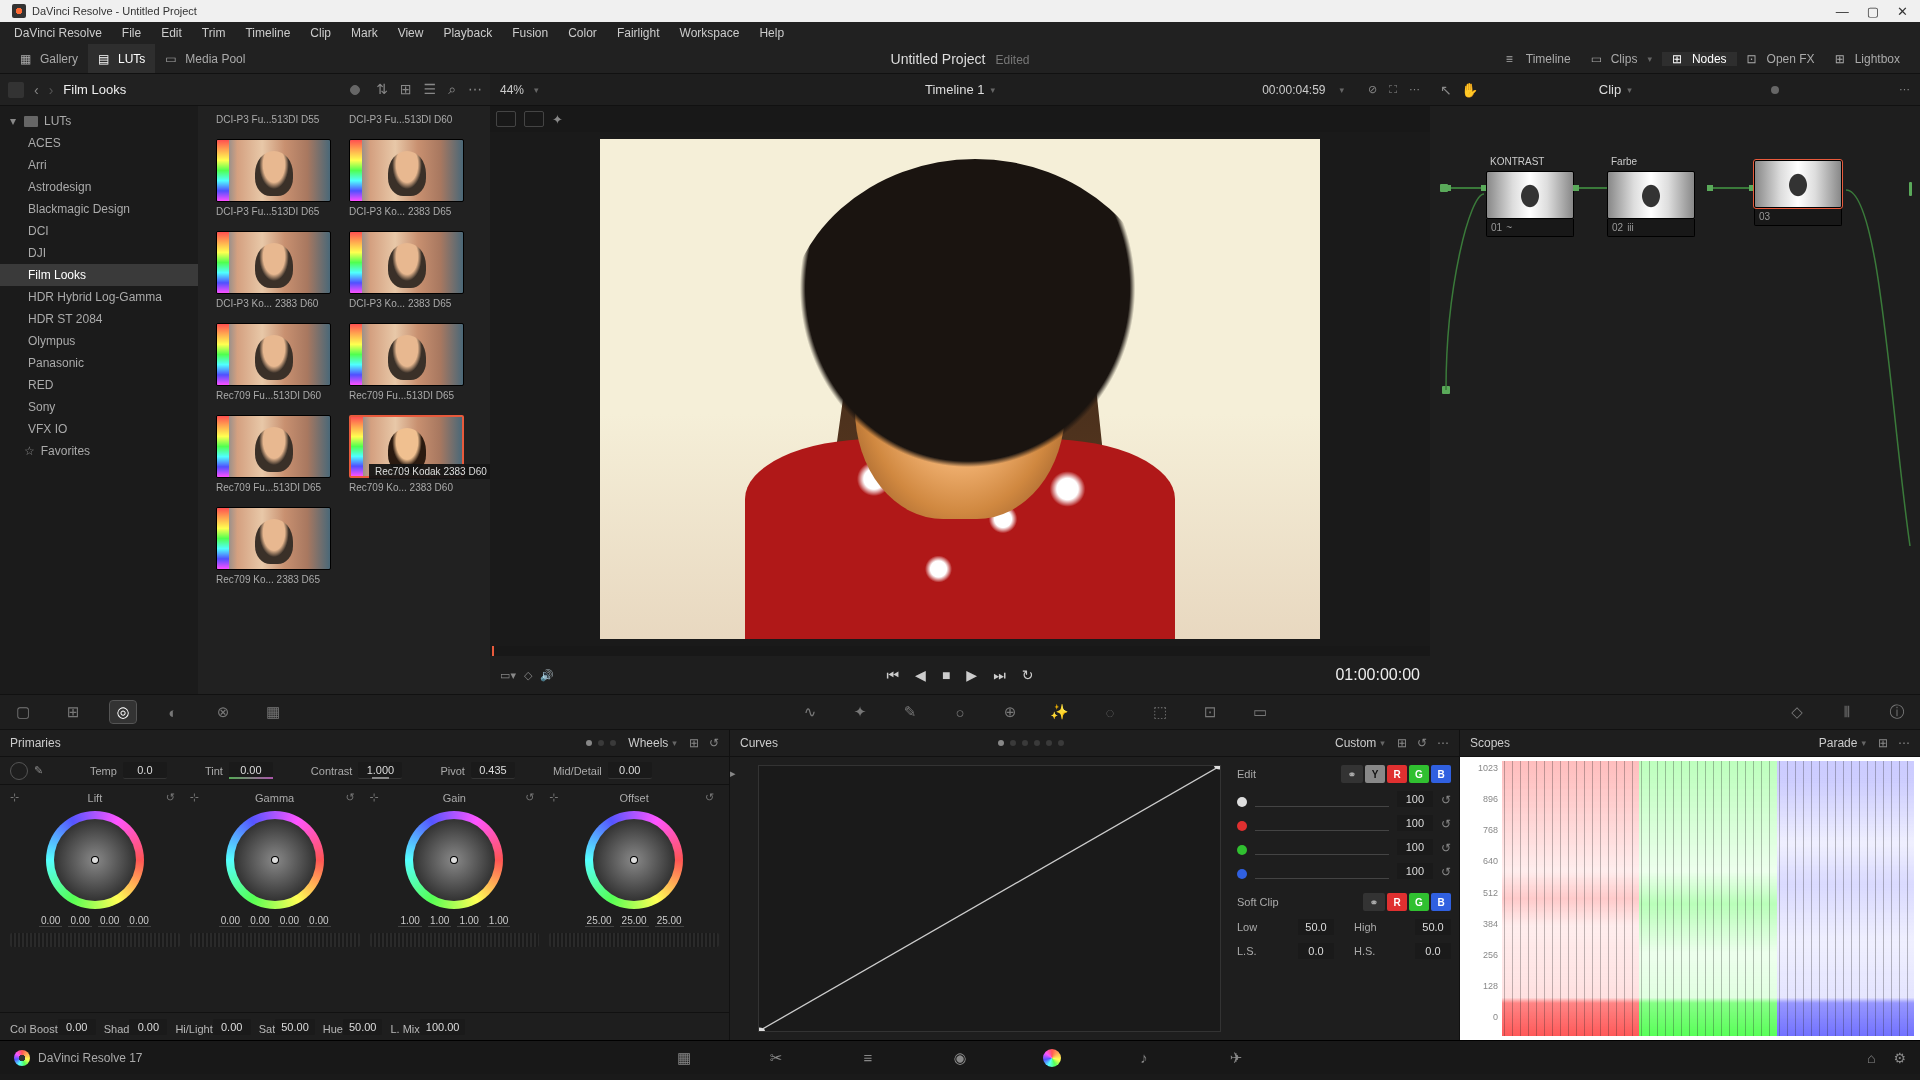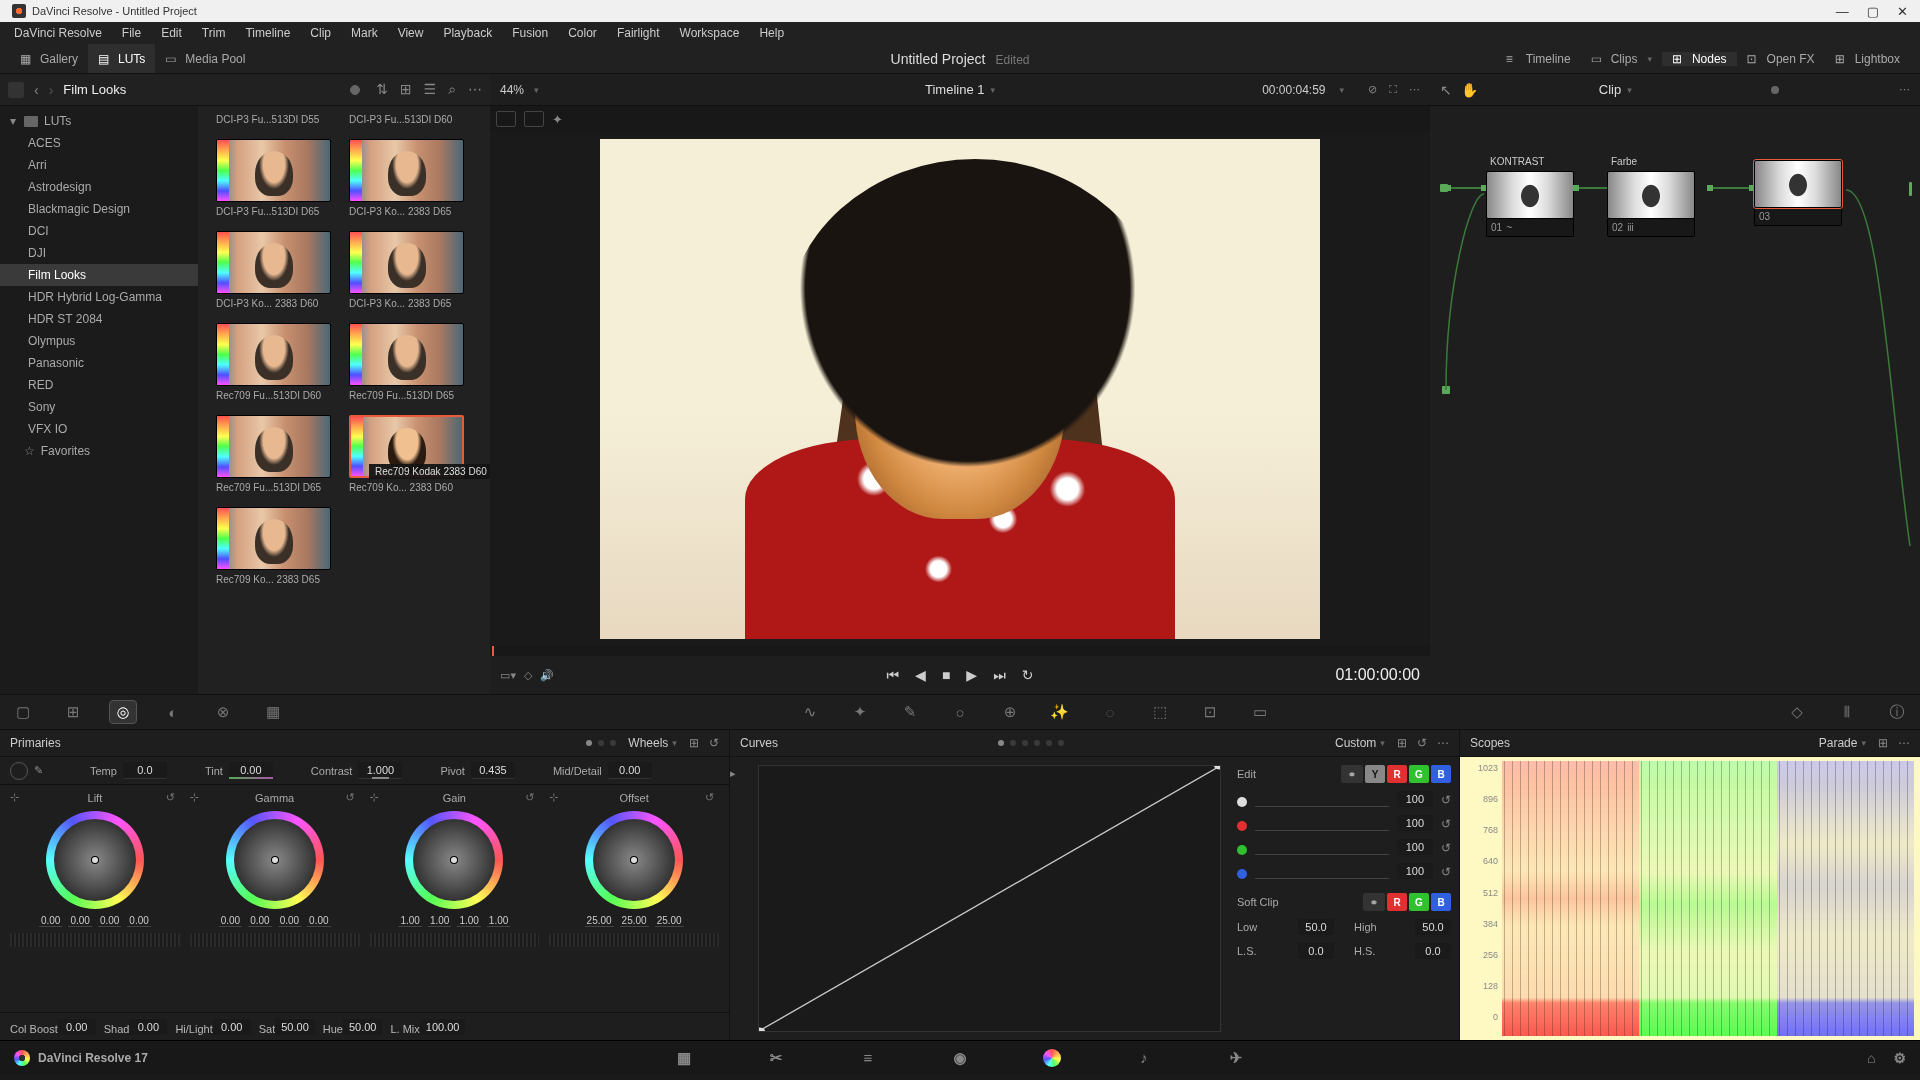--- a/index.html
+++ b/index.html
@@ -156,32 +156,32 @@
 .curve-side .chan.link { background: #333; color: #aaa; width: 22px; }
 .curve-side .slider-row { display: flex; align-items: flex-end; gap: 8px; }
 .curve-side .sdot { width: 10px; height: 10px; border-radius: 50%; }
 .curve-side .sdot.w { background: #ddd; } .curve-side .sdot.r { background: #e03030; } .curve-side .sdot.g { background: #30c030; } .curve-side .sdot.b { background: #3060e0; }
 .curve-side .sline { flex: 1; height: 1px; background: #444; }
 .curve-side .sval { background: #1a1a1a; padding: 2px 6px; min-width: 36px; text-align: center; color: #ddd; }
 .curve-side .rst { color: #888; font-size: 12px; }
 
 
 .scopes { flex: 1; display: flex; flex-direction: column; }
-.scopes-body { flex: 1; position: relative; background: #fef9c3; margin: 0; display: flex; padding: 4px 6px; border-top: 1px solid #111; gap: 0; justify-content: center; }
+.scopes-body { flex: 1; position: relative; background: #ffffff; margin: 0; display: flex; padding: 4px 6px; border-top: 1px solid #111; gap: 0; justify-content: center; }
 .scope-scale { width: 36px; display: flex; flex-direction: column; justify-content: space-between; font-size: 9px; color: #888; padding: 2px 4px 14px 0; text-align: right; }
 .scope-col { flex: 1; position: relative; overflow: hidden; }
 .scope-col canvas, .scope-col .trace { position: absolute; inset: 0; }
 .trace { background-size: 100% 100%; opacity: 0.85; }
 .trace.r { background: linear-gradient(0deg, rgba(255,50,50,0.95) 0%, rgba(255,50,50,0.7) 12%, rgba(255,80,80,0.2) 14%, rgba(255,50,50,0.1) 40%, rgba(255,50,50,0.3) 50%, rgba(255,50,50,0.1) 60%, rgba(255,120,120,0.5) 92%, rgba(255,160,160,0.8) 100%); }
 .trace.g { background: linear-gradient(0deg, rgba(50,255,50,0.95) 0%, rgba(50,255,50,0.7) 12%, rgba(80,255,80,0.2) 14%, rgba(50,255,50,0.1) 30%, rgba(50,255,50,0.4) 48%, rgba(50,255,50,0.1) 60%, rgba(120,255,120,0.5) 92%, rgba(160,255,160,0.8) 100%); }
 .trace.b { background: linear-gradient(0deg, rgba(80,80,255,0.95) 0%, rgba(80,80,255,0.7) 12%, rgba(100,100,255,0.2) 14%, rgba(80,80,255,0.1) 35%, rgba(80,80,255,0.25) 55%, rgba(80,80,255,0.1) 70%, rgba(140,140,255,0.5) 92%, rgba(180,180,255,0.8) 100%); }
 .trace::before { content:''; position:absolute; inset:0; background: repeating-linear-gradient(90deg, transparent 0 2px, rgba(0,0,0,0.3) 2px 3px, transparent 3px 8px); }
 
 
-.page-nav { height: 34px; background: #181818; display: flex; align-items: center; justify-content: center; gap: 70px; border-top: 1px solid #000; position: relative; font-weight: bold; }
+.page-nav { height: 34px; background: #181818; display: flex; align-items: center; justify-content: center; gap: 70px; border-top: 1px solid #000; position: relative; }
 .page-nav .app-name { position: absolute; left: 14px; display: flex; align-items: center; gap: 8px; font-size: 12px; color: #aaa; }
 .page-nav .pn-icn { width: 22px; height: 22px; display: flex; align-items: center; justify-content: center; color: #888; font-size: 15px; border-radius: 3px; }
 .page-nav .pn-icn.active { color: #fff; }
 .page-nav .pn-icn.color.active::after { content:''; display:block; width:18px; height:18px; border-radius:50%; background: conic-gradient(#f55,#fa5,#ff5,#5f5,#5ff,#55f,#f5f,#f55); }
 .page-nav .rgroup { position: absolute; right: 14px; display: flex; gap: 18px; color: #888; font-size: 14px; }
 .resolve-logo { width:16px; height:16px; border-radius:50%; background: radial-gradient(circle,#333 30%,transparent 30%), conic-gradient(#f55,#fa5,#ff5,#5f5,#5ff,#55f,#f5f,#f55); }
 
 </style>
 </head>
 <body>

